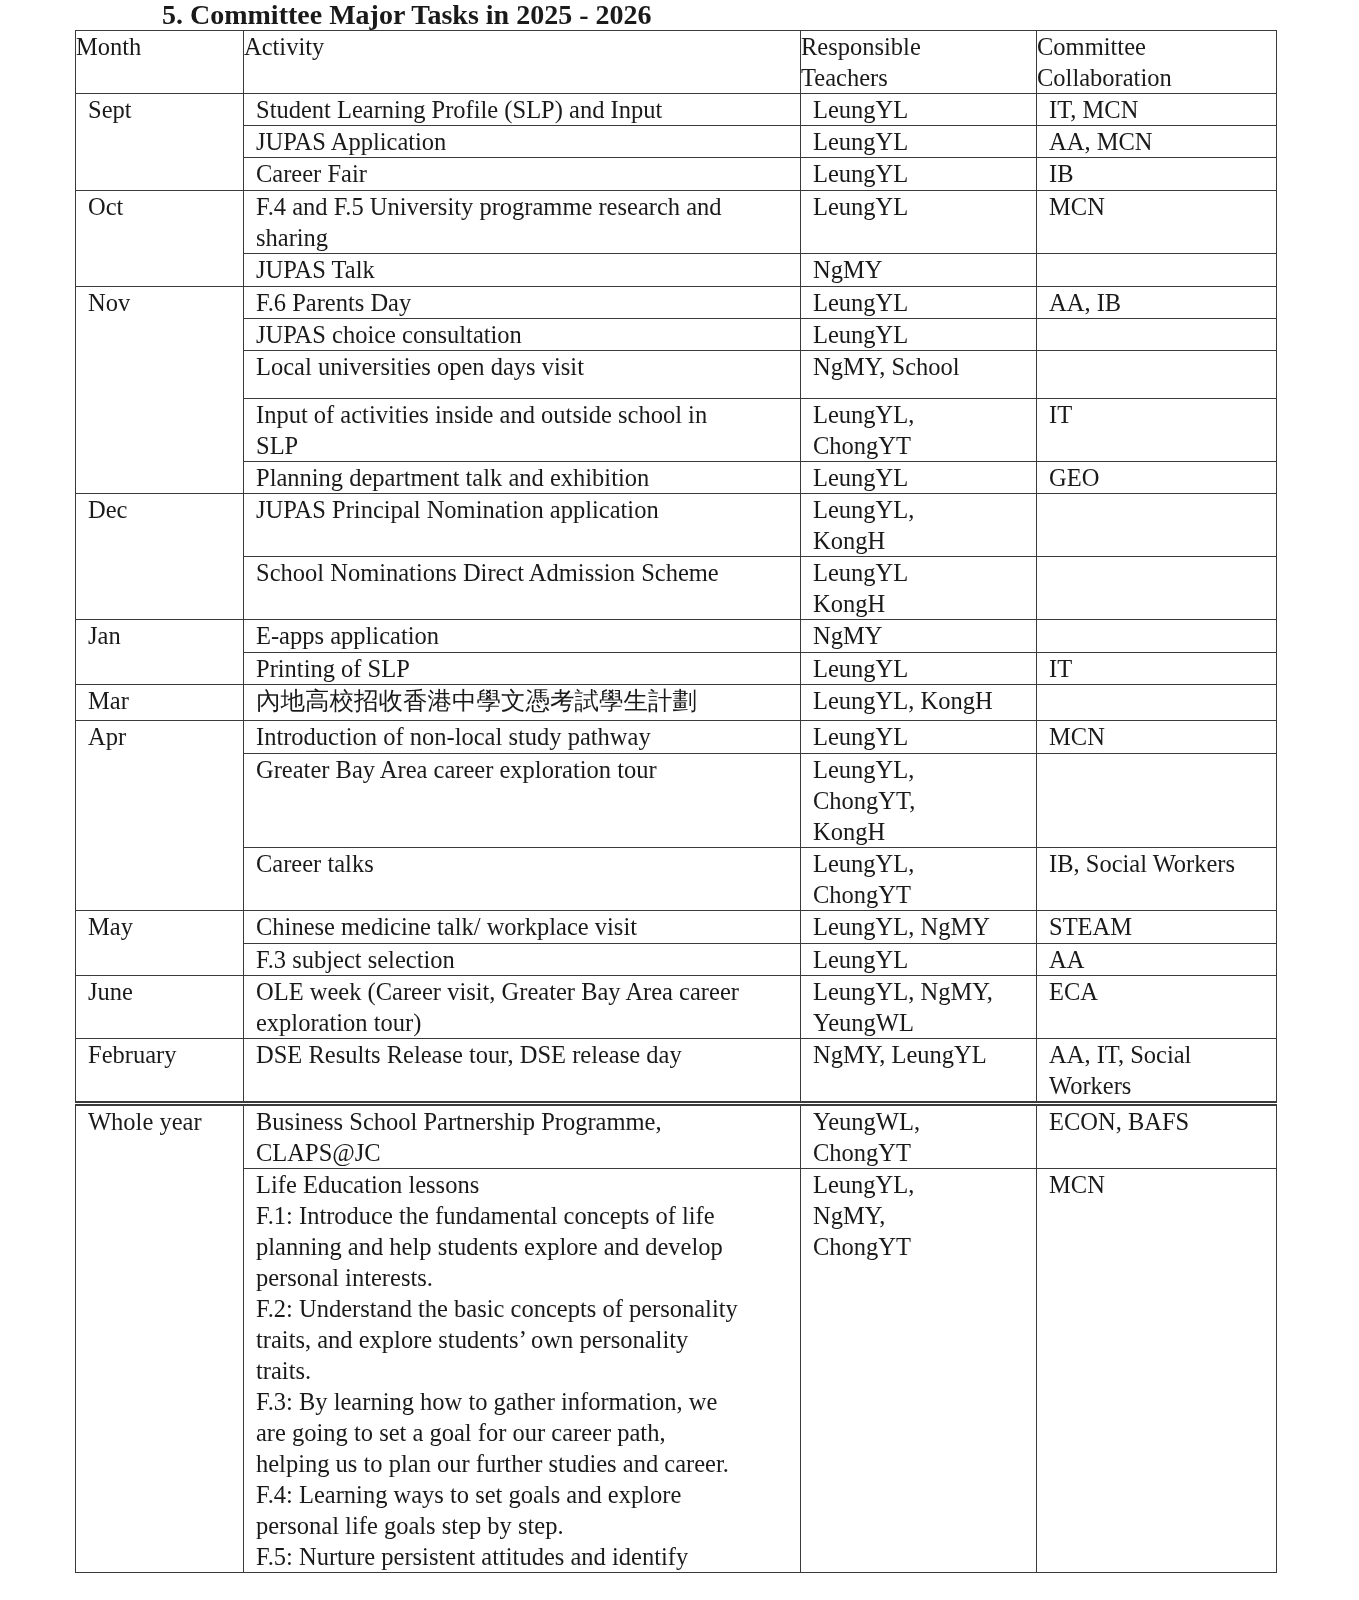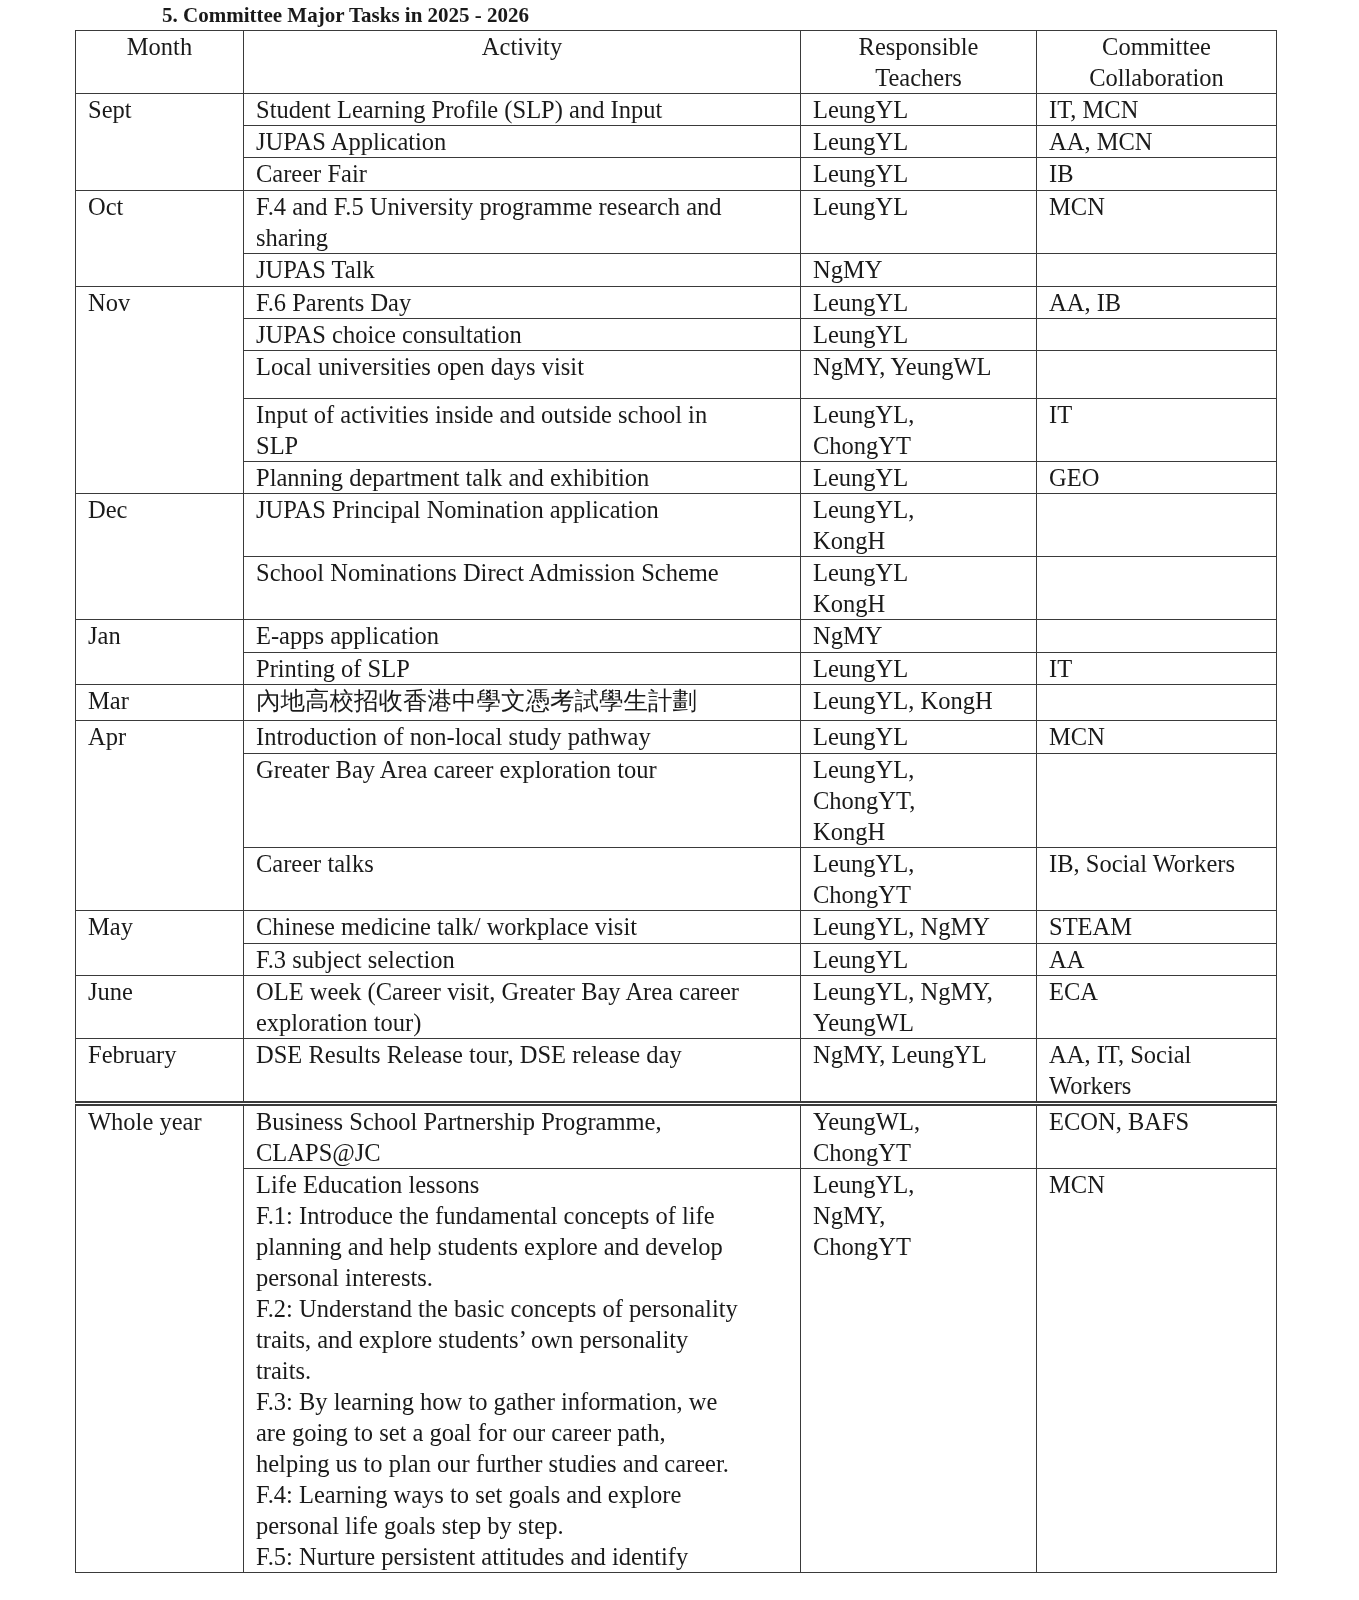--- a/index.html
+++ b/index.html
@@ -1,22 +1,22 @@
 <!DOCTYPE html>
 <html><head>
   <meta charset="utf-8">
   <style>
     html, body { margin:0; padding:0; background:#ffffff; }
     body { width:1359px; height:1600px; position:relative; overflow:hidden;
       font-family:"Liberation Serif","DejaVu Serif",serif; color:#1a1a1a; }
-    .title { position:absolute; left:162px; top:0px; font-size:21px; font-weight:bold; line-height:30px; white-space:nowrap; }
+    .title { position:absolute; left:162px; top:0px; font-size:28px; font-weight:bold; line-height:30px; white-space:nowrap; }
     table.tasks { position:absolute; left:75px; top:30px; border-collapse:collapse; table-layout:fixed;
       width:1201px; font-size:24.5px; line-height:31px; }
     table.tasks td, table.tasks th { border:1.5px solid #3a3a3a; vertical-align:top; padding:0 0 0 12px; }
-    table.tasks th { font-weight:normal; text-align:center; padding:0; line-height:31px; }
+    table.tasks th { font-weight:normal; text-align:left; padding:0; line-height:31px; }
     col.c-month { width:168px; } col.c-act { width:557px; } col.c-teach { width:236px; } col.c-collab { width:240px; }
     td.month { text-align:left; padding:0; }
     tr.sep td { border-top:5px double #3a3a3a; }
     .cell-text { white-space:pre-line; }
   </style>
 </head>
 <body>
 
 <div class="title">5. Committee Major Tasks in 2025 - 2026</div>
 
@@ -73,21 +73,21 @@
     <td class="cell-text">LeungYL</td>
     <td class="cell-text">AA, IB</td>
   </tr>
   <tr style="height:32px">
     <td class="cell-text">JUPAS choice consultation</td>
     <td class="cell-text">LeungYL</td>
     <td class="cell-text"></td>
   </tr>
   <tr style="height:48px">
     <td class="cell-text">Local universities open days visit</td>
-    <td class="cell-text">NgMY, YeungWL</td>
+    <td class="cell-text">NgMY, School</td>
     <td class="cell-text"></td>
   </tr>
   <tr style="height:63px">
     <td class="cell-text">Input of activities inside and outside school in
 SLP</td>
     <td class="cell-text">LeungYL,
 ChongYT</td>
     <td class="cell-text">IT</td>
   </tr>
   <tr style="height:29px">

